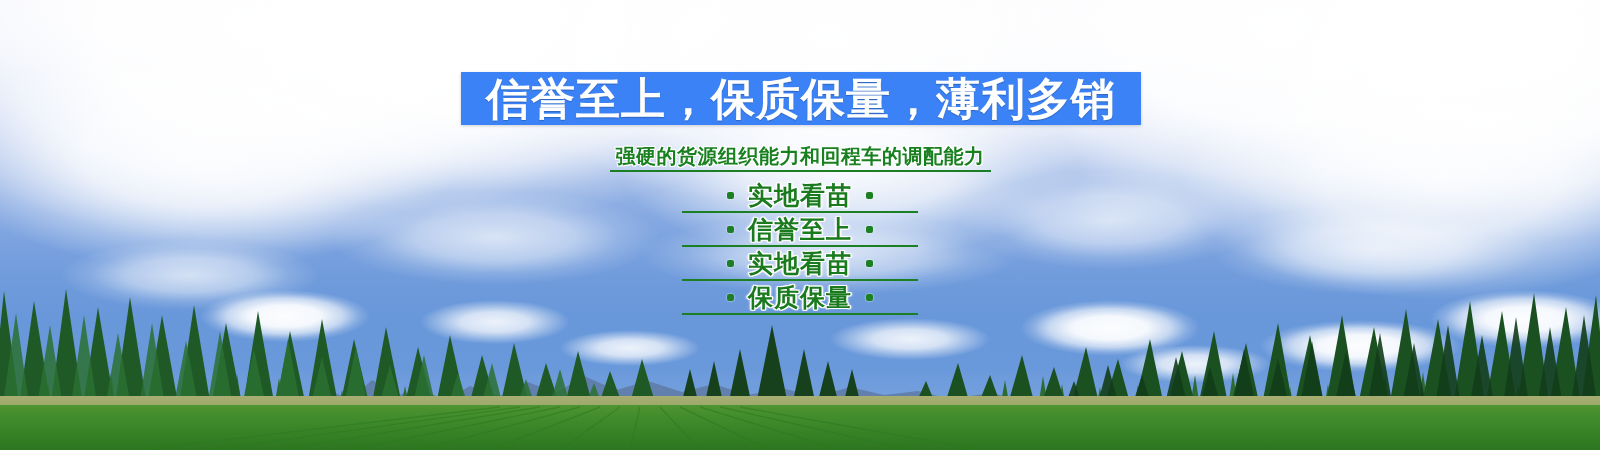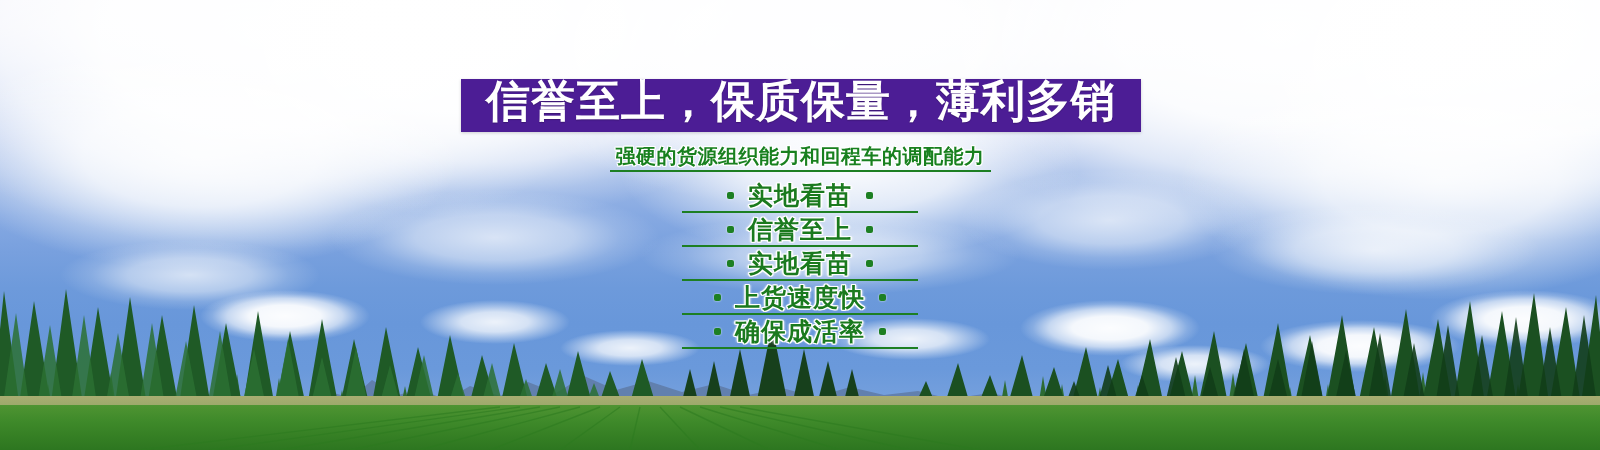--- a/index.html
+++ b/index.html
@@ -156,27 +156,27 @@
     left: 0;
     top: 0;
     width: 1600px;
     height: 450px;
   }
 
   
   .title-bar {
     position: absolute;
     left: 461px;
-    top: 79px;
+    top: 72px;
     width: 680px;
     height: 53px;
-    background: #4c1d95;
+    background: #3b82f6;
     box-shadow: 0 1px 3px rgba(0,0,0,0.18);
     display: flex;
-    align-items: flex-start;
+    align-items: center;
     justify-content: center;
   }
   .title-text {
     color: #ffffff;
     font-size: 44px;
     font-weight: bold;
     line-height: 1;
     letter-spacing: 1px;
     white-space: nowrap;
     text-shadow: 0 1px 1px rgba(0,0,0,0.22);
@@ -450,30 +450,22 @@
           <span class="bullet"></span>
           <span class="feature-label">实地看苗</span>
           <span class="bullet"></span>
           <span class="feature-rule"></span>
         </div>
       </div>
 
       <div class="feature-row">
         <div class="feature-inner">
           <span class="bullet"></span>
-          <span class="feature-label">上货速度快</span>
+          <span class="feature-label">保质保量</span>
           <span class="bullet"></span>
           <span class="feature-rule"></span>
         </div>
       </div>
 
-      <div class="feature-row">
-        <div class="feature-inner">
-          <span class="bullet"></span>
-          <span class="feature-label">确保成活率</span>
-          <span class="bullet"></span>
-          <span class="feature-rule"></span>
-        </div>
-      </div>
 
     </div>
   </div>
 </div>
 
 </body></html>

